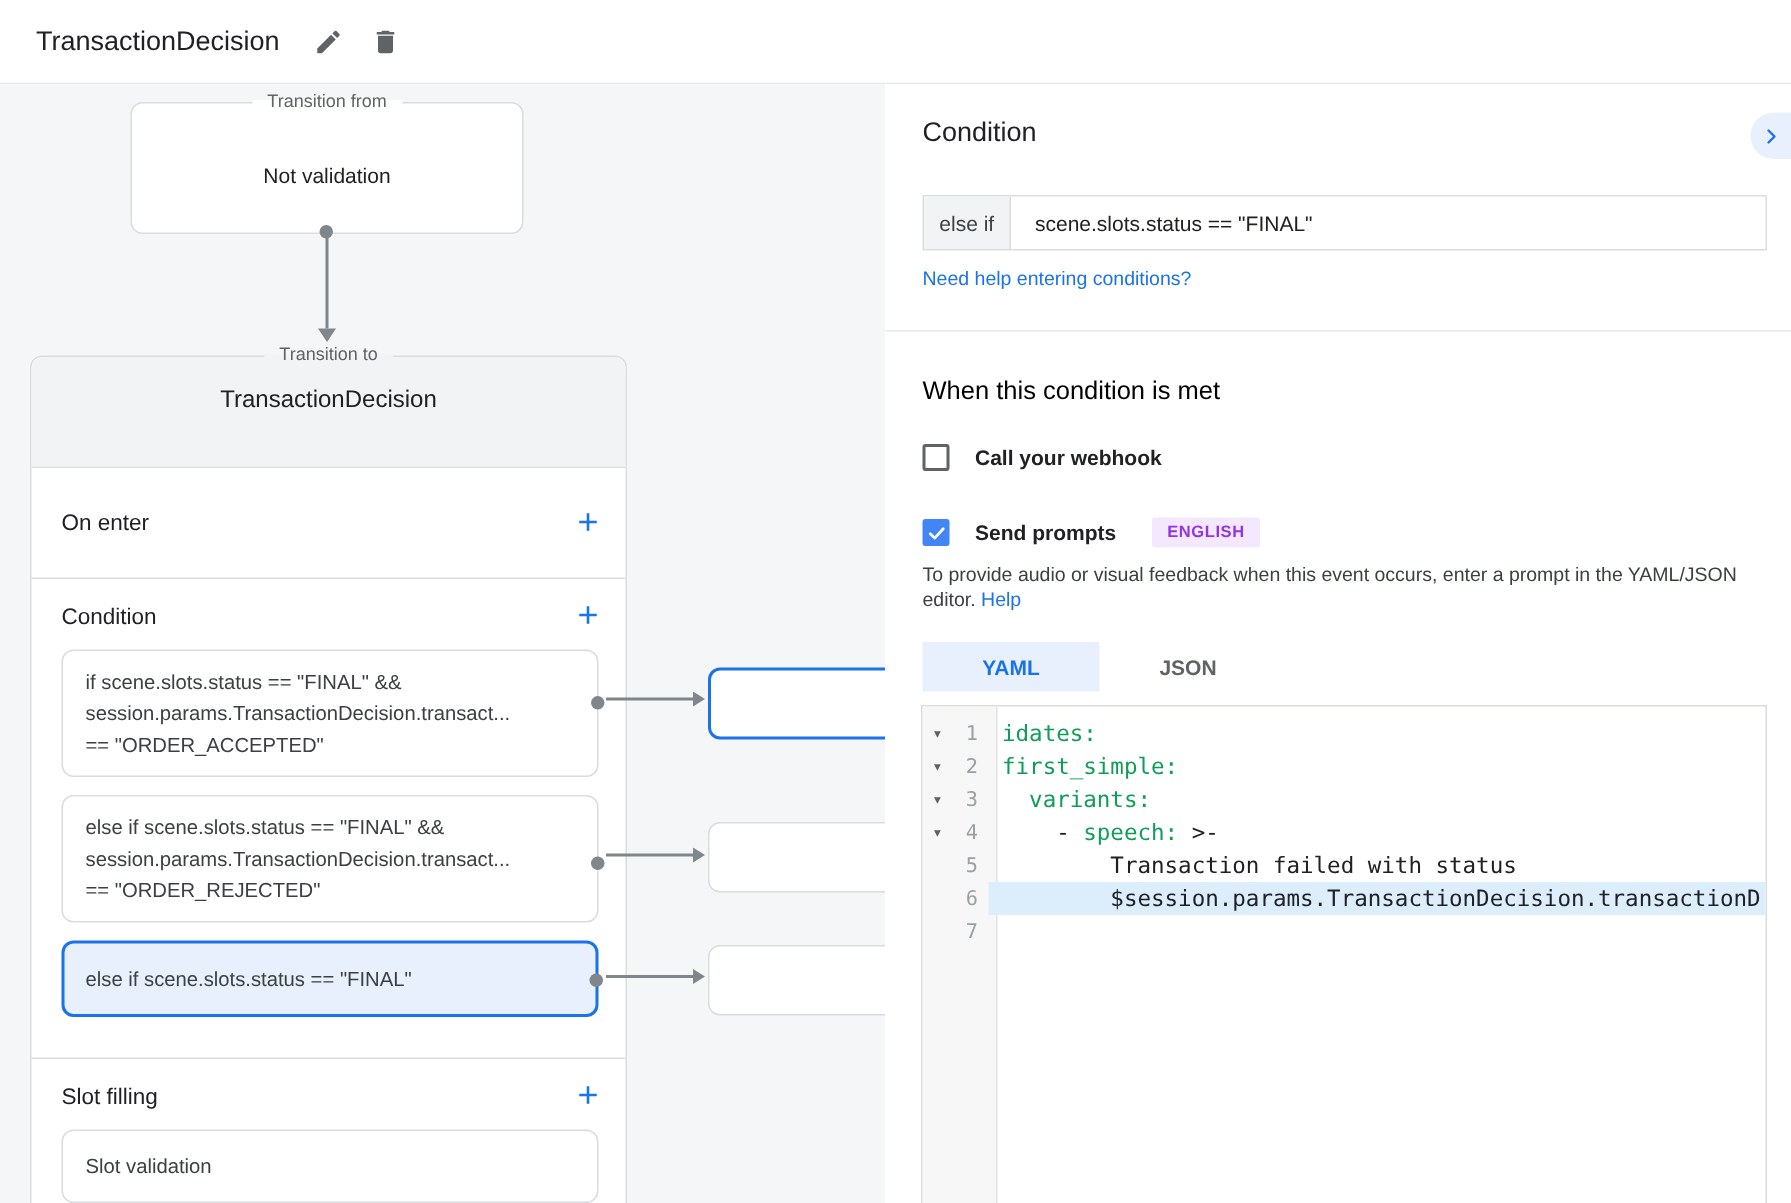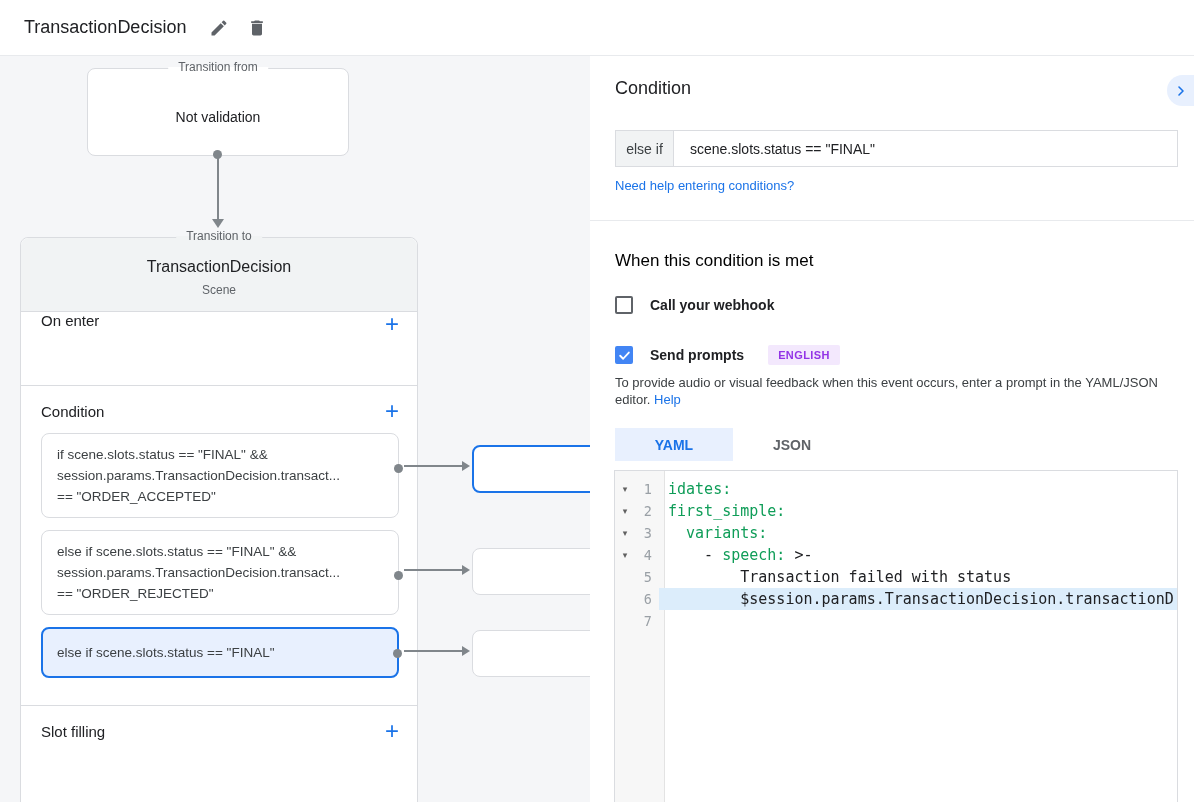--- a/index.html
+++ b/index.html
@@ -35,21 +35,21 @@
     border-left:6px solid transparent; border-right:6px solid transparent; border-top:9px solid #80868b; }
 
   .tto { position:absolute; left:20px; top:181px; width:398px; height:640px; background:#fff;
     border:1px solid #dadce0; border-radius:8px 8px 0 0; }
   .tto .legend { background:linear-gradient(#f5f6f8 50%, #f1f3f4 50%); }
   .tto-header { height:74px; background:#f1f3f4; border-bottom:1px solid #dadce0;
     border-radius:8px 8px 0 0; text-align:center; }
   .tto-title { padding-top:20px; font-size:16px; color:#202124; }
   .tto-sub { margin-top:7px; font-size:12px; color:#5f6368; }
 
-  .sec-row { display:flex; padding:0 18px 0 20px; }
+  .sec-row { display:flex; align-items:center; padding:0 18px 0 20px; }
   .row-onenter { height:74px; border-bottom:1px solid #dadce0; }
   .sec-label { font-size:15px; color:#202124; }
   .plus { margin-left:auto; color:#1a73e8; font-size:24px; font-weight:400; line-height:24px; cursor:pointer; }
 
   .sec-condition { border-bottom:1px solid #dadce0; padding-bottom:15px; }
   .sec-head { display:flex; align-items:center; padding:13px 18px 10px 20px; }
 
   .cond-box { position:relative; margin:0 18px 12px 20px; background:#fff; border:1px solid #dadce0;
     border-radius:8px; padding:10px 15px; font-size:13.5px; line-height:21px; color:#3c4043; cursor:pointer; }
   .cond-box.selected { background:#e8f0fe; border:2px solid #1a73e8; padding:13px 14px; }
@@ -151,21 +151,20 @@
     <div class="tfrom-content">Not validation</div>
   </div>
   <div class="node-dot" style="left:213px; top:94px;"></div>
   <div class="vline"></div>
   <div class="arrow-down"></div>
 
   <div class="tto">
     <div class="legend">Transition to</div>
     <div class="tto-header">
       <div class="tto-title">TransactionDecision</div>
-      <div class="tto-sub">Scene</div>
     </div>
 
     <div class="sec-row row-onenter">
       <div class="sec-label">On enter</div>
       <div class="plus">+</div>
     </div>
 
     <div class="sec-condition">
       <div class="sec-head">
         <div class="sec-label">Condition</div>
@@ -187,20 +186,21 @@
         <div>else if scene.slots.status == "FINAL"</div>
         <div class="cond-dot"></div>
       </div>
     </div>
 
     <div class="sec-slot">
       <div class="sec-head">
         <div class="sec-label">Slot filling</div>
         <div class="plus">+</div>
       </div>
+      <div class="slot-box">Slot validation</div>
     </div>
   </div>
 
   <div class="h-arrow" style="left:404px; top:409px; width:59px;"></div>
   <div class="arr-head" style="left:462px; top:405px;"></div>
   <div class="h-arrow" style="left:404px; top:513px; width:59px;"></div>
   <div class="arr-head" style="left:462px; top:509px;"></div>
   <div class="h-arrow" style="left:404px; top:594px; width:59px;"></div>
   <div class="arr-head" style="left:462px; top:590px;"></div>
 

